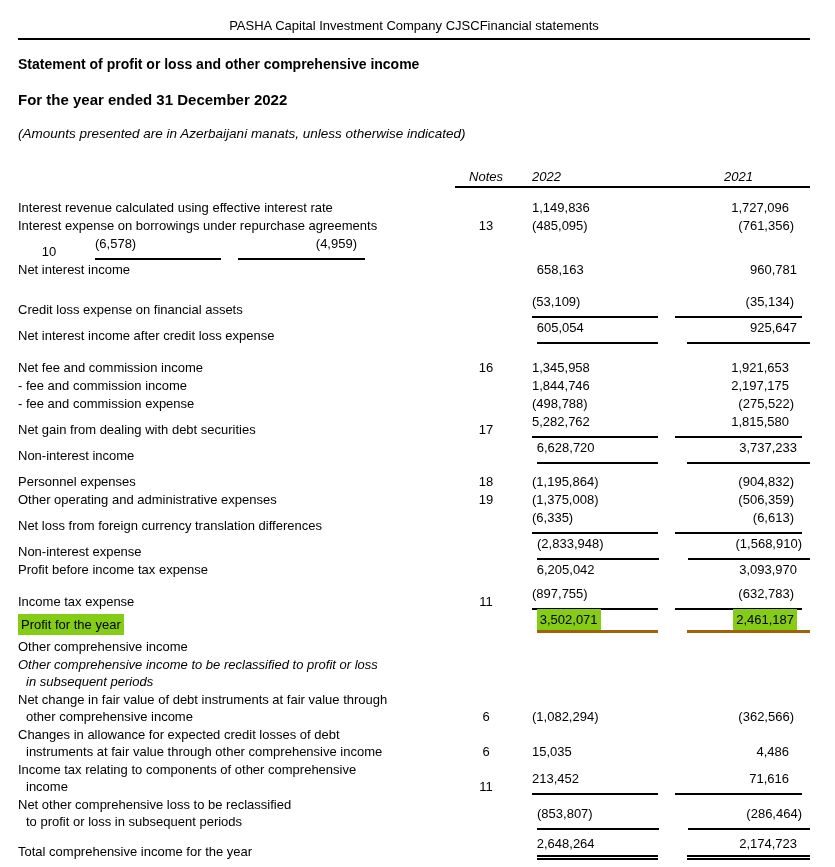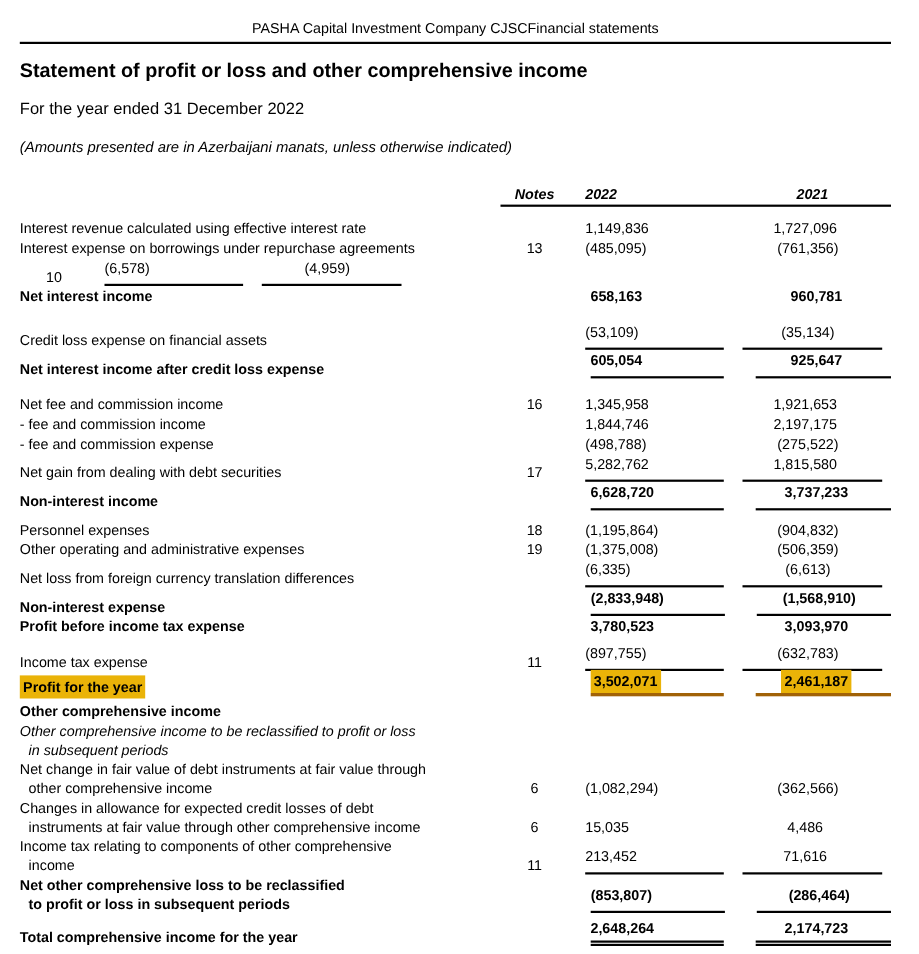--- a/index.html
+++ b/index.html
@@ -9,53 +9,53 @@
     font-size:13px; color:#000;
     -webkit-font-smoothing:antialiased;
   }
   .page { padding:18px 25px 0 18px; }
 
   
   .doc-header {
     display:flex; justify-content:center; align-items:flex-end;
     border-bottom:2px solid #000; padding-bottom:5px;
   }
-  .doc-title  { font-size:18px; font-weight:bold; margin-top:15px; line-height:19px; }
-  .doc-sub    { font-size:15px; font-weight:normal; margin-top:16px; line-height:19px; }
+  .doc-title  { font-size:14px; font-weight:bold; margin-top:15px; line-height:19px; }
+  .doc-sub    { font-size:15px; font-weight:bold; margin-top:16px; line-height:19px; }
   .doc-note   { font-style:italic; font-size:13.5px; margin-top:16px; line-height:17px; }
 
   
   .fin-table { margin-top:27px; }
   .thead { display:flex; align-items:flex-end; }
   .thead .label-spacer { width:437px; }
   .thead .cols {
     display:flex; border-bottom:2px solid #000;
     padding-bottom:2px; padding-right:8px;
-    font-weight:bold; font-style:italic;
+    font-weight:normal; font-style:italic;
   }
   .h-notes { width:62px;  text-align:center; }
   .h-v1    { width:126px; margin-left:15px; text-align:left; }
   .h-v2    { width:127px; margin-left:17px; text-align:center; }
 
   .trow { display:flex; align-items:flex-end; padding-top:1px; }
   .c-label { width:437px; line-height:17px; }
   .c-note  { width:62px;  text-align:center; line-height:17px; }
   .c-v1 { width:126px; margin-left:15px; text-align:left; padding-right:8px; line-height:17px; box-sizing:border-box; }
-  .c-v2 { width:127px; margin-left:17px; text-align:center; padding-right:8px; line-height:17px; box-sizing:border-box; }
+  .c-v2 { width:127px; margin-left:17px; text-align:right; padding-right:8px; line-height:17px; box-sizing:border-box; }
   .pos .c-v1, .pos .c-v2 { padding-right:13px; }
 
-  .bold { font-weight:bold;gap:12px; }
+  .bold { font-weight:normal;gap:12px; }
   .italic { font-style:italic; }
   .l2 { padding-left:8px; }
 
   .bb   { border-bottom:2px solid #000; padding-bottom:6px; }
   .bb3  { border-bottom:3px solid #a16207; padding-bottom:2px; }
   .dbl  { border-bottom:5px double #000; padding-bottom:3px; }
 
-  .hl { background:#eab308; padding:3px 3px; }
+  .hl { background:#84cc16; padding:3px 3px; }
 
   .sp4{height:4px}.sp6{height:6px}.sp8{height:8px}.sp10{height:10px}
   .sp14{height:14px}
 </style>
 </head>
 <body>
 
 <div class="page">
 
   <div class="doc-header">
@@ -174,21 +174,21 @@
     </div>
     <div class="trow bold">
       <div class="c-label">Non-interest expense</div>
       <div class="c-note"></div>
       <div class="c-v1 bb">(2,833,948)</div>
       <div class="c-v2 bb">(1,568,910)</div>
     </div>
     <div class="trow pos bold">
       <div class="c-label">Profit before income tax expense</div>
       <div class="c-note"></div>
-      <div class="c-v1">3,780,523</div>
+      <div class="c-v1">6,205,042</div>
       <div class="c-v2">3,093,970</div>
     </div>
 
     <div class="sp6"></div>
 
     <div class="trow">
       <div class="c-label">Income tax expense</div>
       <div class="c-note">11</div>
       <div class="c-v1 bb">(897,755)</div>
       <div class="c-v2 bb">(632,783)</div>

